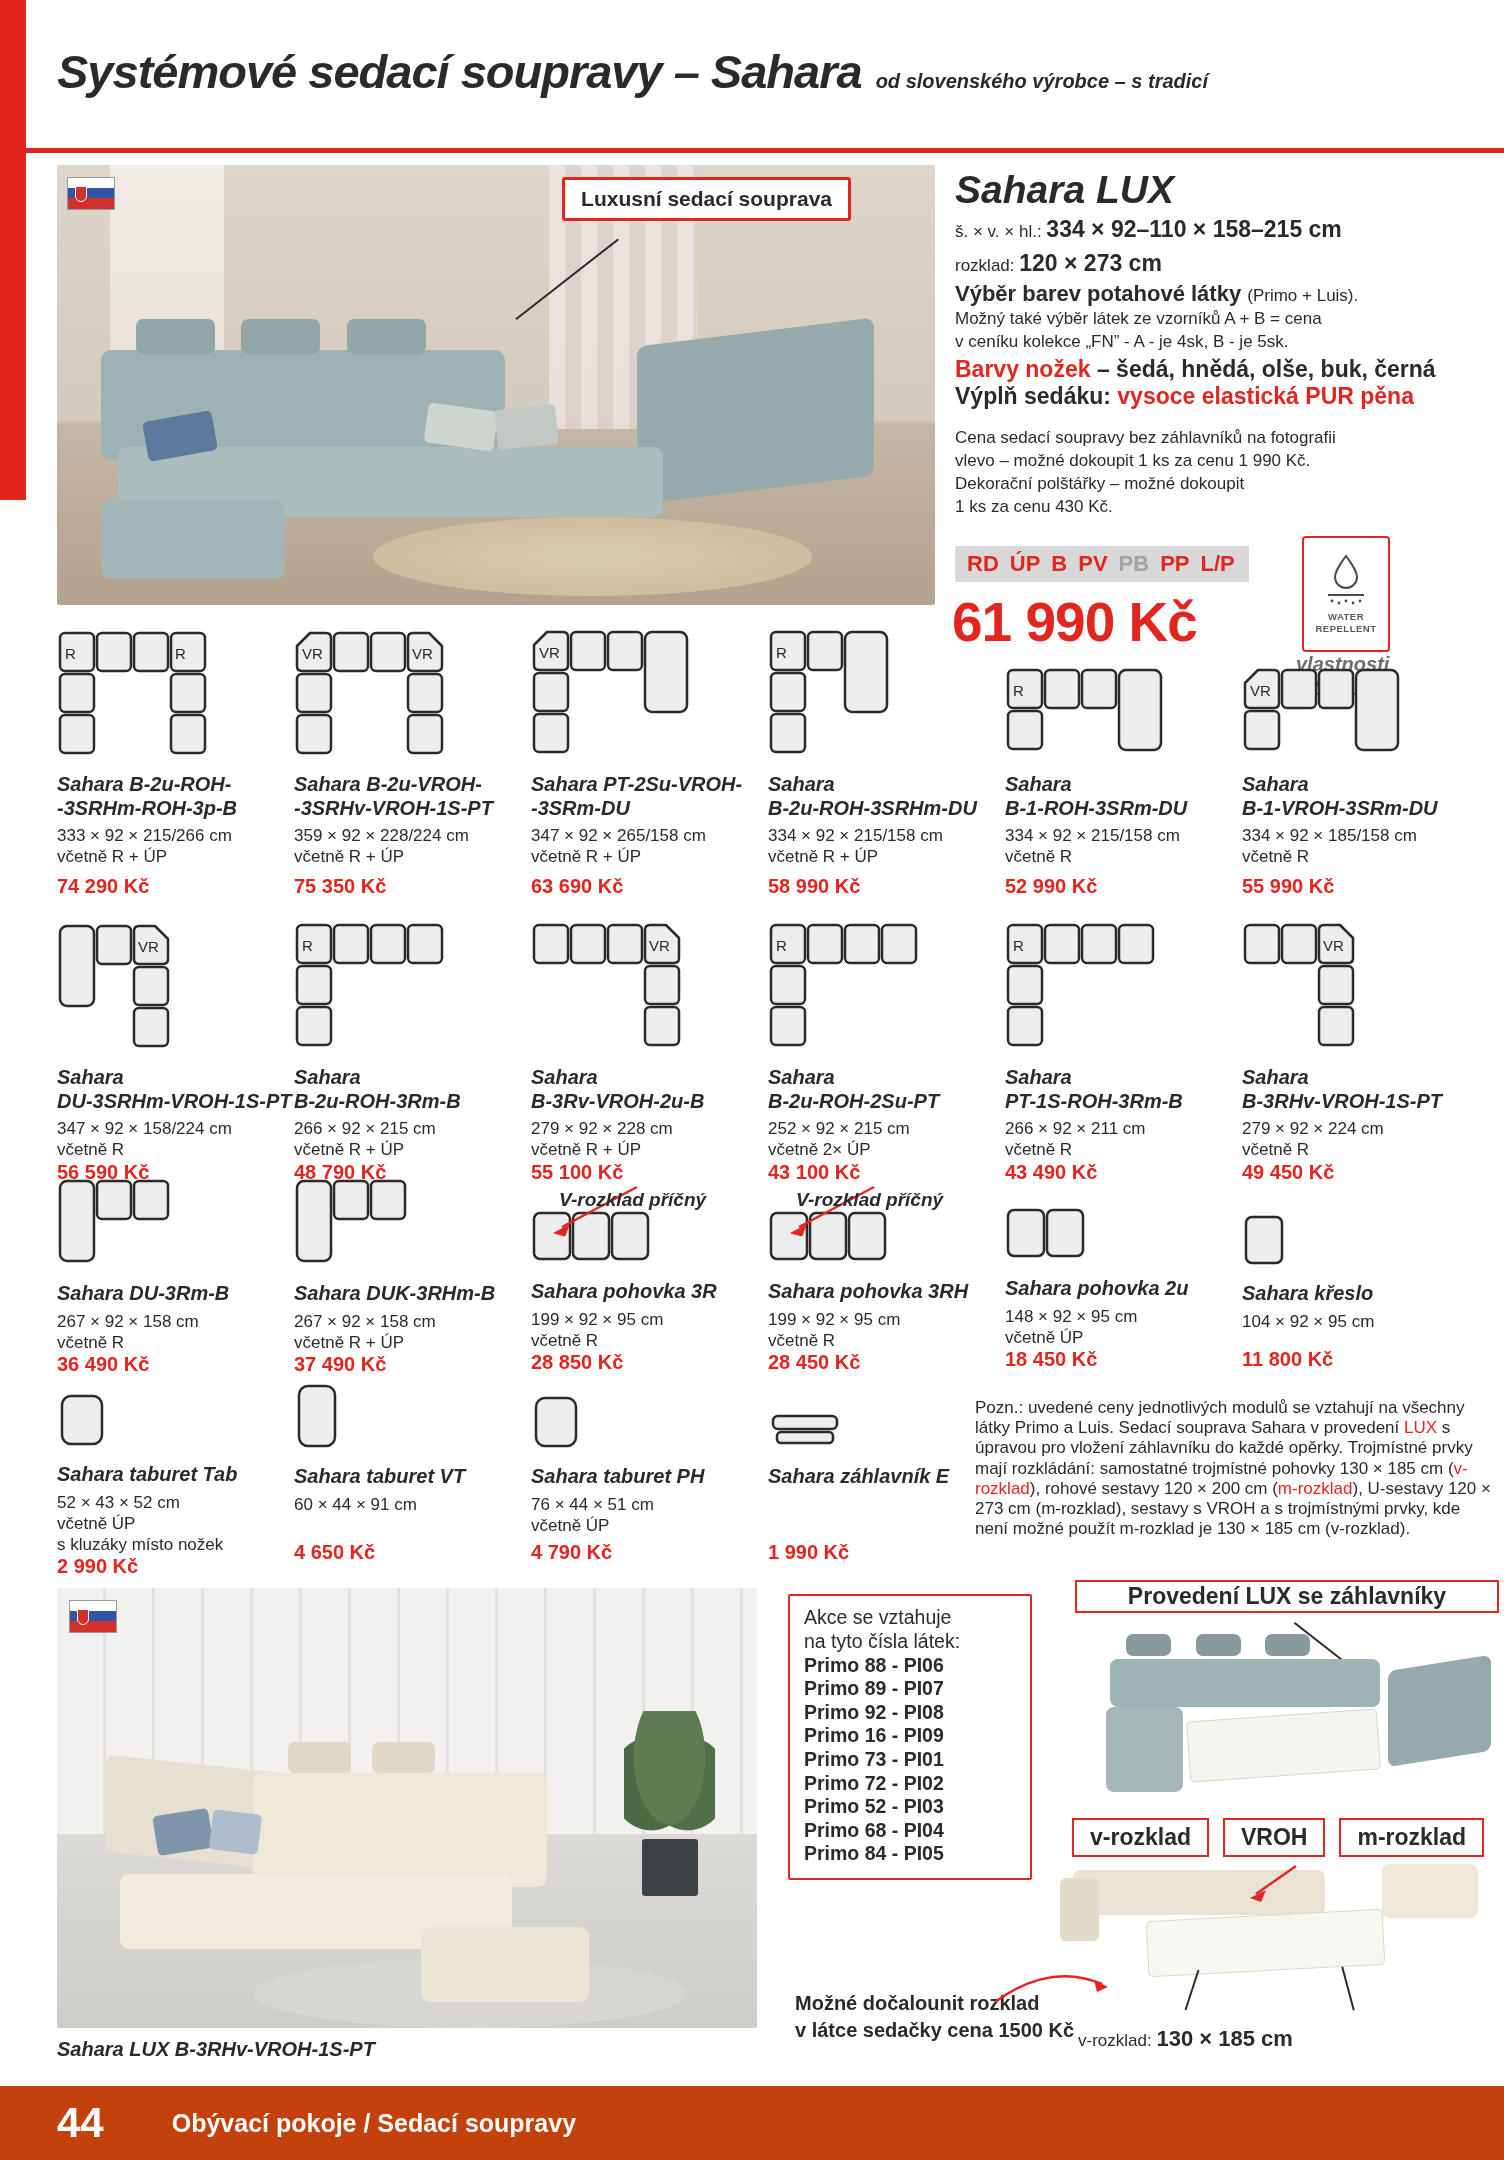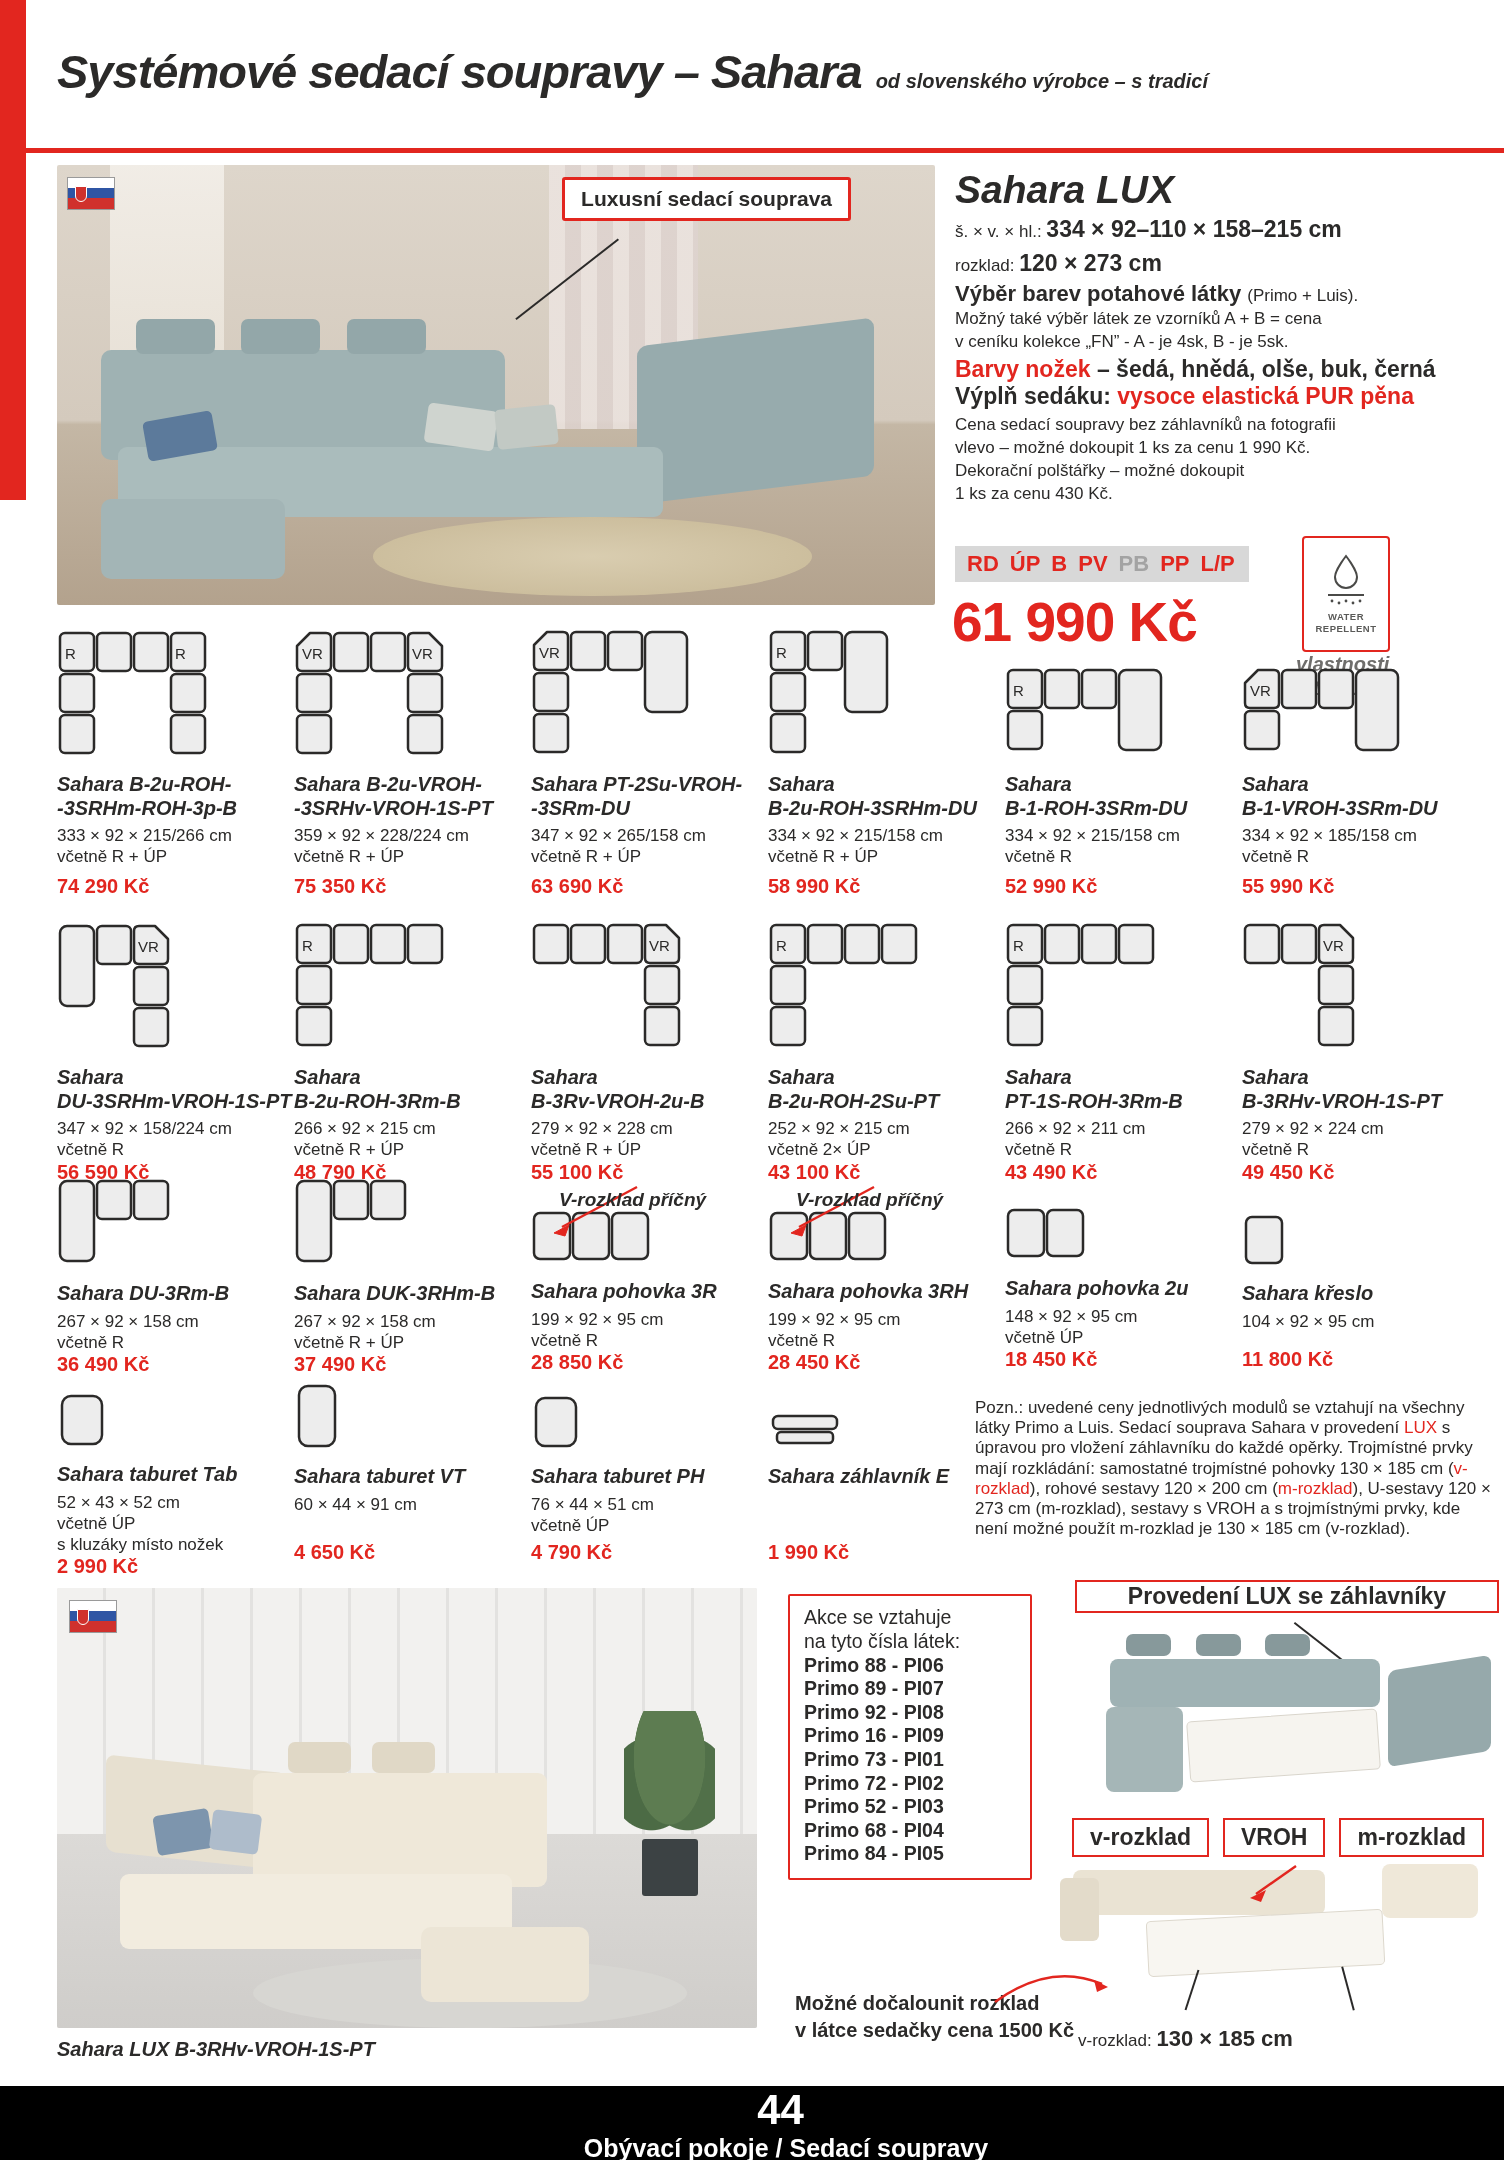--- a/index.html
+++ b/index.html
@@ -32,21 +32,21 @@
   
   .info{left:955px;top:168px;width:548px;}
   .pname-big{font-size:39px;font-weight:700;font-style:italic;line-height:1.12;}
   .pcode{font-size:37px;font-weight:700;letter-spacing:-0.5px;margin:0 0 8px 0;line-height:1.1;}
   .specline{font-size:17px;line-height:1.5;}
   .specline .val{font-size:23px;font-weight:700;}
   .fabric-title{font-size:22px;font-weight:700;margin-top:0;}
   .fabric-title .small{font-size:17px;font-weight:400;}
   .smallnote{font-size:17px;line-height:1.36;}
   .legsline{font-size:23px;font-weight:700;margin-top:3px;}
-  .fillline{font-size:23px;font-weight:700;margin-bottom:3px;}
+  .fillline{font-size:23px;font-weight:700;margin-bottom:16px;}
   .badge{left:955px;top:546px;background:#d8d8d8;padding:5px 12px;display:inline-block;white-space:nowrap;}
   .badge span{font-size:22px;font-weight:700;margin-right:11px;color:#e2261f;}
   .badge span:last-child{margin-right:2px;}
   .badge span.off{color:#a3a3a3;}
   .bigprice{left:952px;top:590px;font-size:55px;font-weight:700;color:#e2261f;letter-spacing:-1px;}
   .waterbox{left:1302px;top:536px;width:84px;height:112px;border:2.5px solid #e2261f;border-radius:4px;
             background:#fff;display:flex;flex-direction:column;align-items:center;justify-content:center;}
   .waterbox .wtxt{font-size:9.5px;letter-spacing:.5px;color:#5a5a58;font-weight:700;text-align:center;line-height:1.3;margin-top:6px;}
   .watercap{left:1296px;top:652px;width:170px;font-size:20px;font-style:italic;font-weight:700;color:#6f6e6c;line-height:1.22;}
 
@@ -79,22 +79,22 @@
            text-align:center;font-size:23px;font-weight:700;padding:1px 0;}
   .luximg1{left:1085px;top:1630px;width:410px;height:184px;}
   .luxlabels{left:1072px;top:1818px;display:flex;gap:14px;}
   .luxlabel{border:2.5px solid #e2261f;background:#fff;padding:4px 16px;font-size:23px;font-weight:700;}
   .luximg2{left:1060px;top:1864px;width:435px;height:150px;}
   .refit{left:795px;top:1990px;width:300px;font-size:20px;font-weight:700;line-height:1.35;}
   .vrline{left:1078px;top:2026px;font-size:17px;}
   .vrline .val{font-size:22px;font-weight:700;}
 
   
-  .footer{left:0;top:2086px;width:1504px;height:74px;background:#000000;color:#fff;
-          display:flex;align-items:center;flex-direction:column;}
+  .footer{left:0;top:2086px;width:1504px;height:74px;background:#c2410c;color:#fff;
+          display:flex;align-items:center;}
   .fpage{font-size:42px;font-weight:700;margin-left:57px;}
   .fsection{font-size:25px;font-weight:700;margin-left:68px;}
 
   .sofa-part{position:absolute;}
   svg text{font-style:normal;}
 </style>
 </head>
 <body>
 
 <div class="page">

